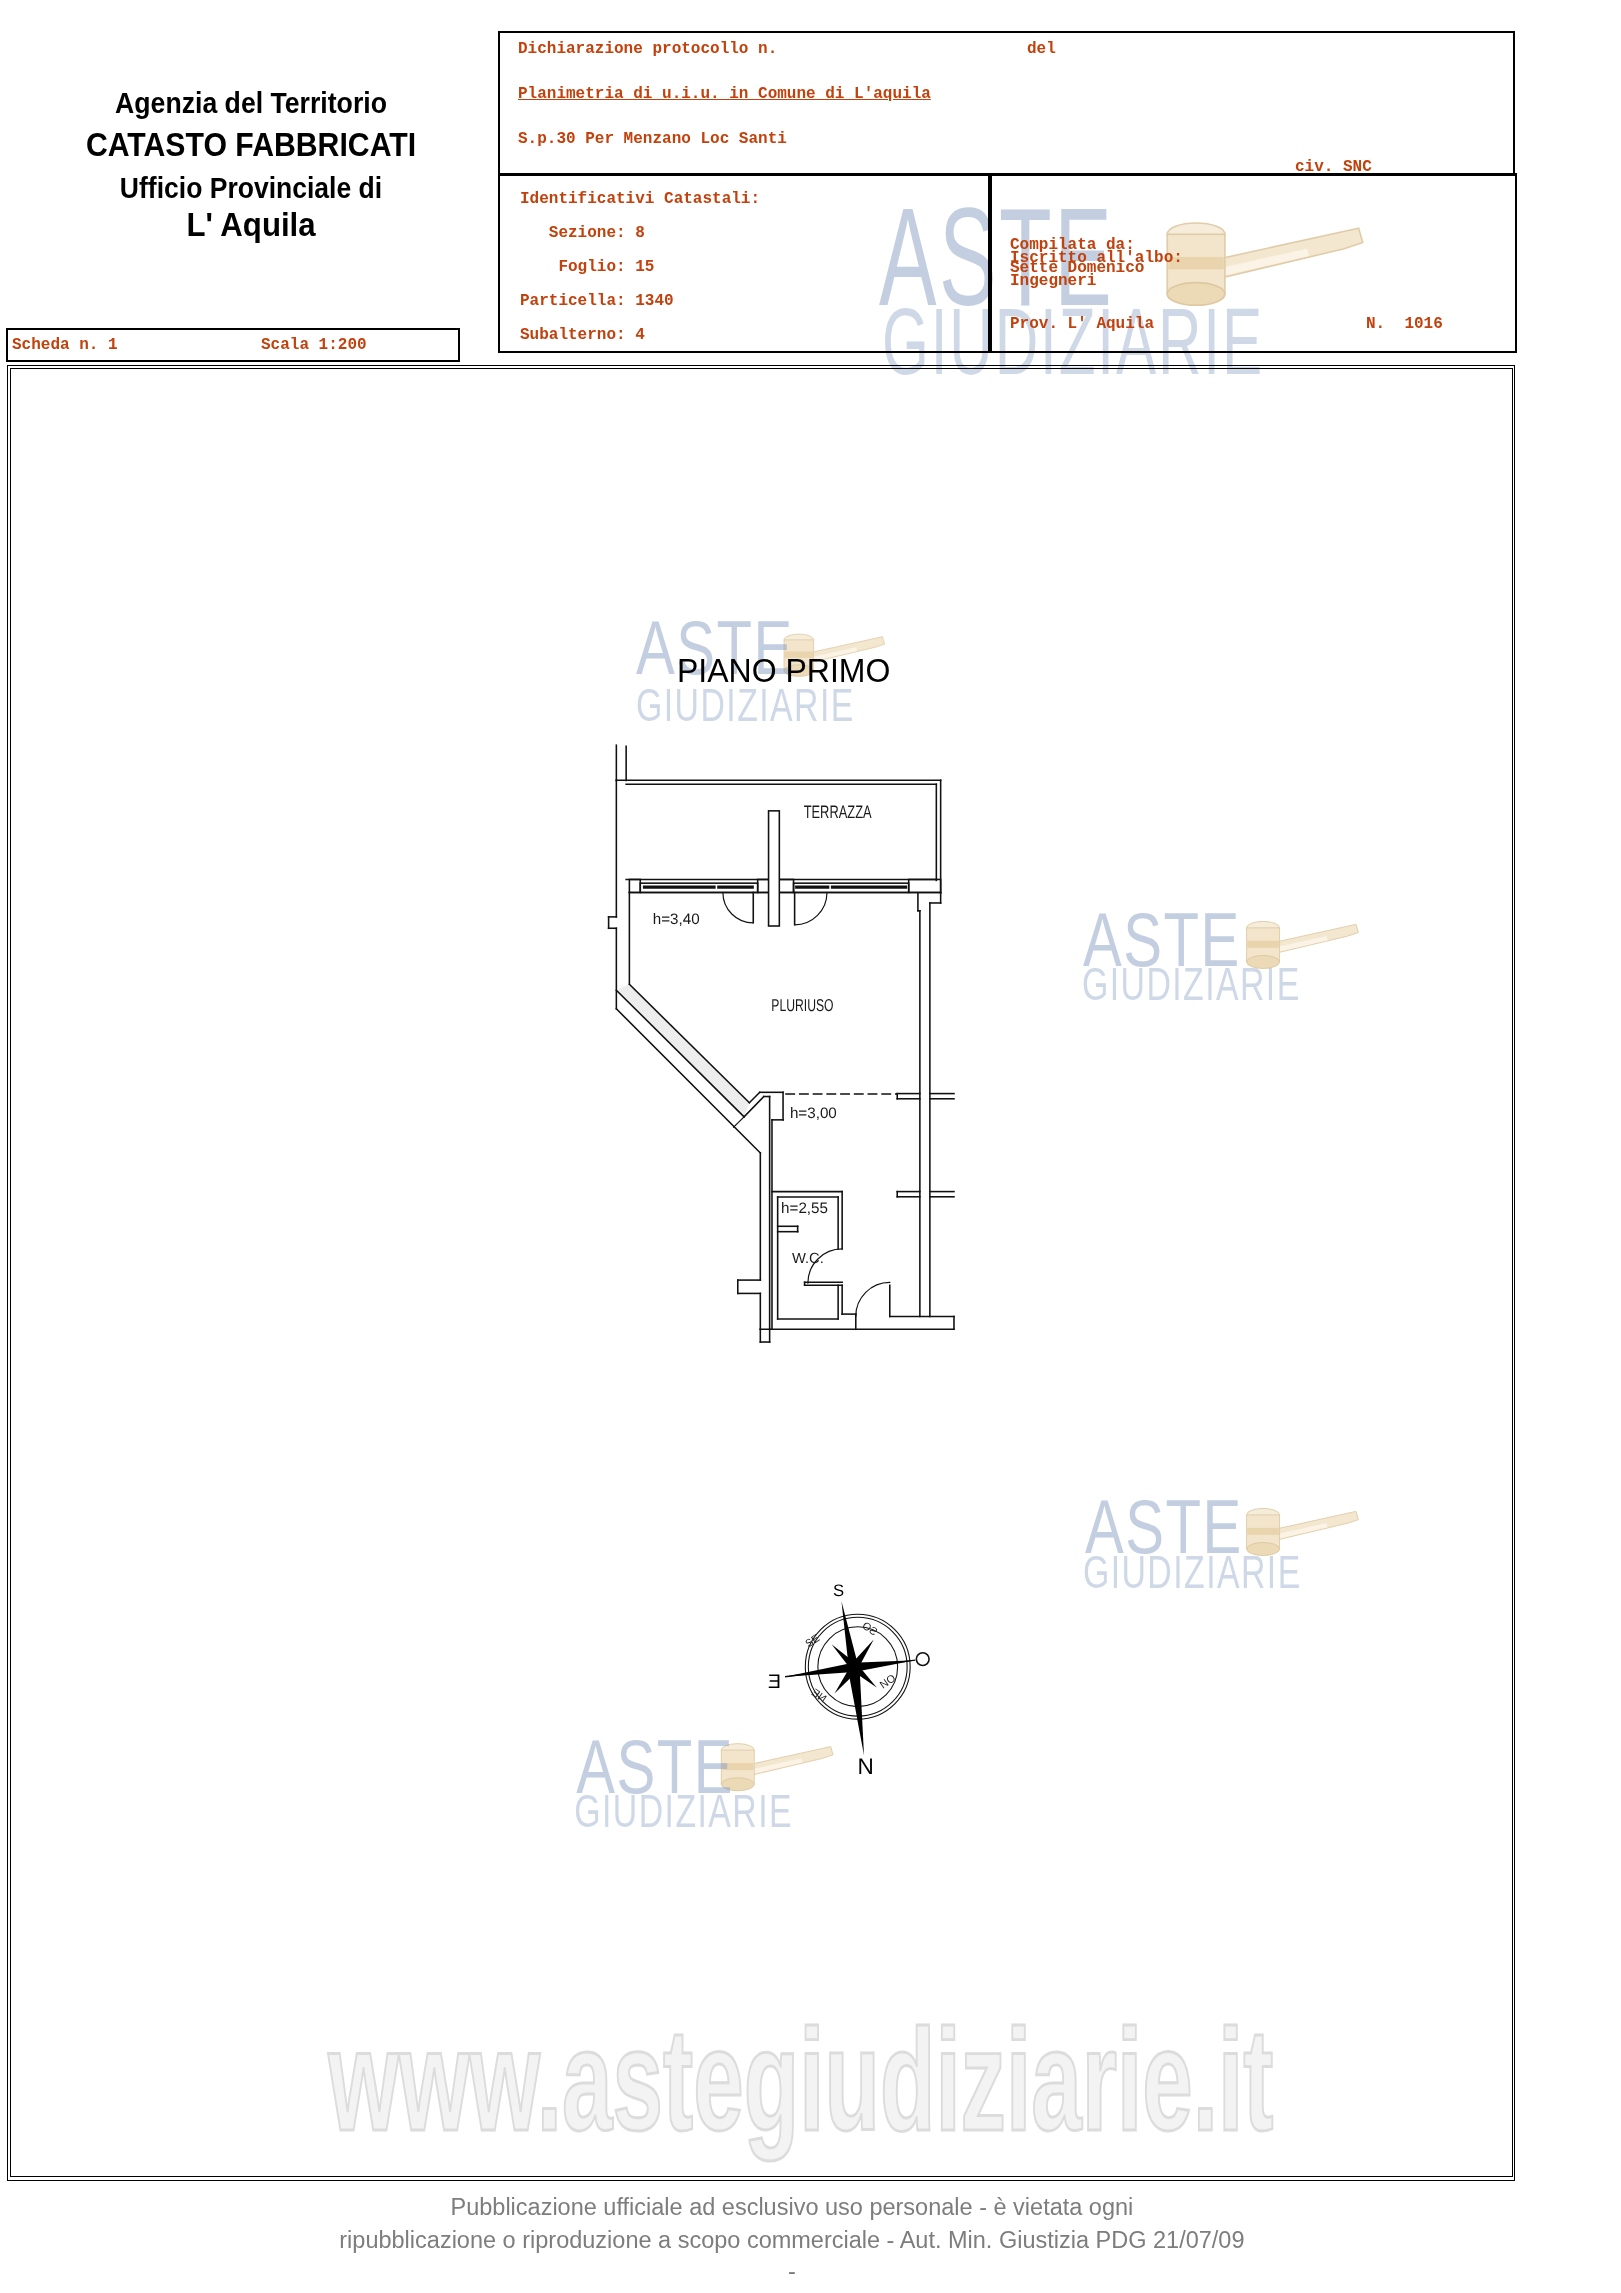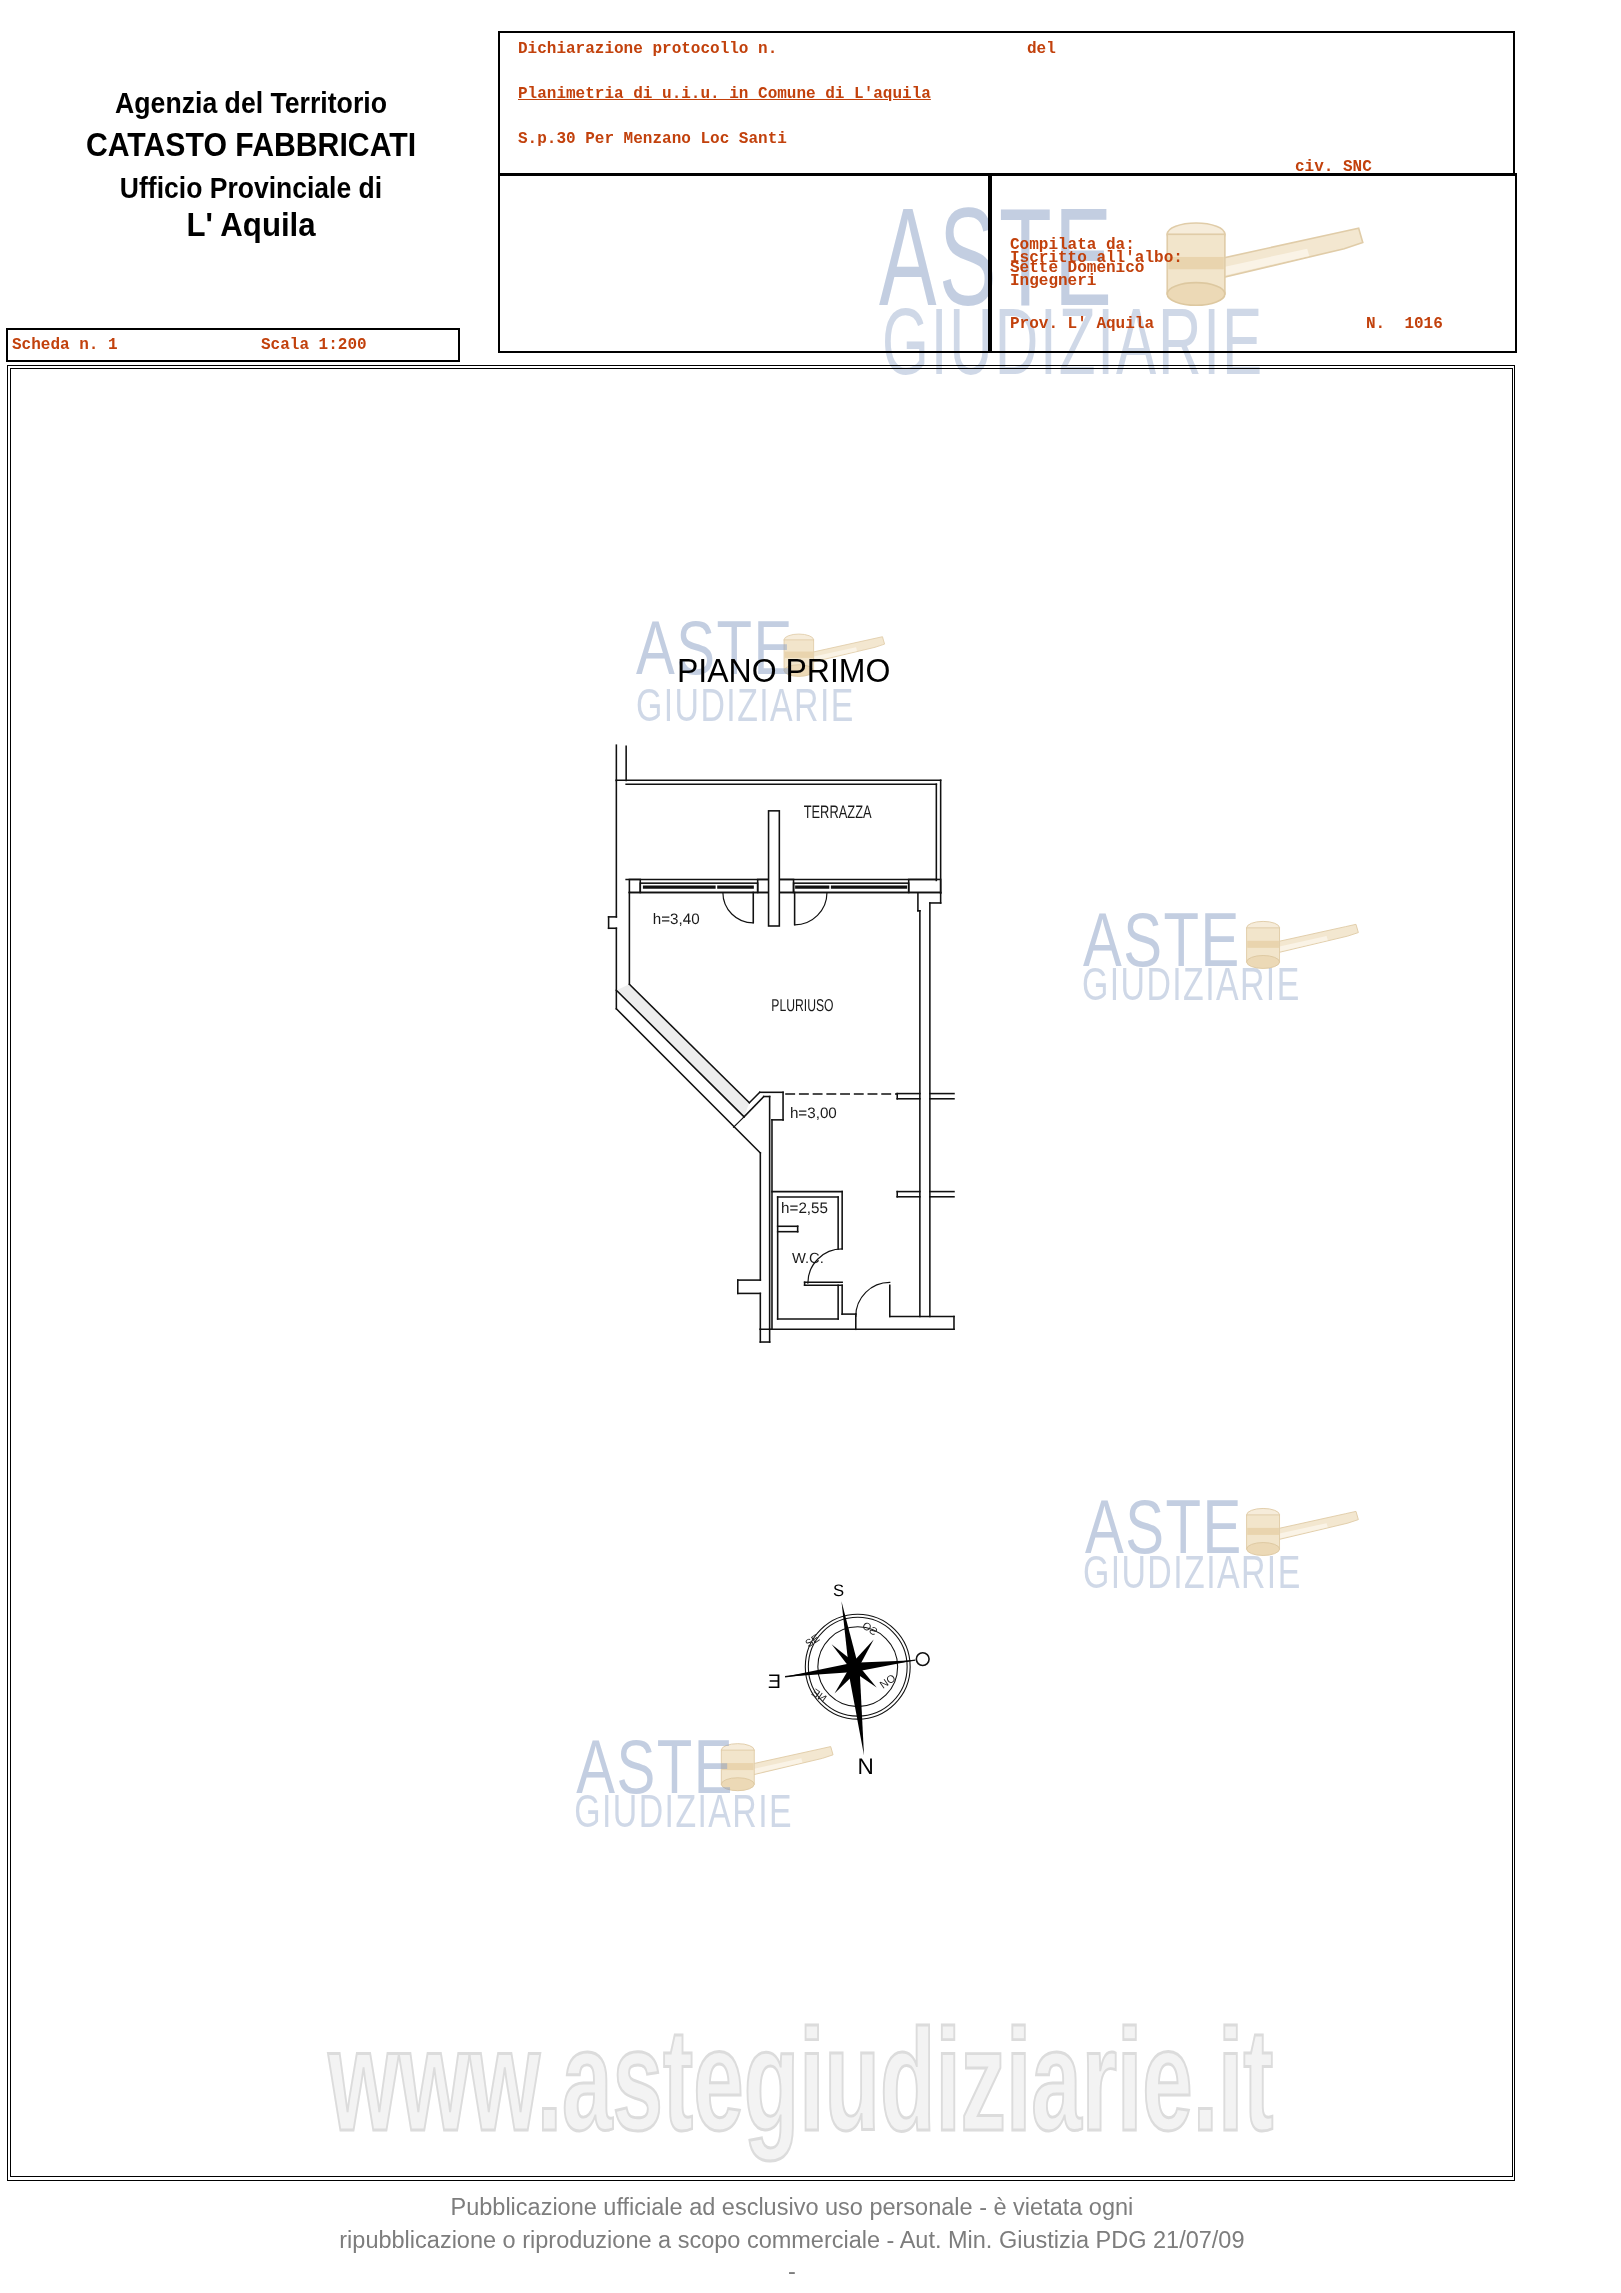--- a/index.html
+++ b/index.html
@@ -68,20 +68,25 @@
 
 <div class="abs mono" style="left:518px;top:41px;">Dichiarazione protocollo n.</div>
 <div class="abs mono" style="left:1027px;top:41px;">del</div>
 
 <div class="abs mono" style="left:518px;top:86px;text-decoration:underline;">Planimetria di u.i.u. in Comune di L'aquila</div>
 
 <div class="abs mono" style="left:518px;top:131px;">S.p.30 Per Menzano Loc Santi</div>
 <div class="abs mono" style="left:1295px;top:131px;margin-top:28px;">civ. SNC</div>
 
 <div class="box" style="left:498px;top:173px;width:490px;height:176px;"></div>
+<div class="abs mono" style="left:520px;top:182px;line-height:34px;">Identificativi Catastali:
+   Sezione: 8
+    Foglio: 15
+Particella: 1340
+Subalterno: 4</div>
 
 <div class="box" style="left:988px;top:173px;width:525px;height:176px;"></div>
 <div class="abs mono" style="left:1010px;top:186px;line-height:23px;margin-top:48px;">Compilata da:
 Sette Domenico</div>
 <div class="abs mono" style="left:1010px;top:247px;line-height:23px;">Iscritto all'albo:
 Ingegneri</div>
 <div class="abs mono" style="left:1010px;top:316px;text-align:center;">Prov. L' Aquila</div>
 <div class="abs mono" style="left:1366px;top:316px;text-align:right;">N.  1016</div>
 
 <div class="abs" style="left:5.9px;top:328px;width:450px;height:30px;border:2.9px solid #000;"></div>

